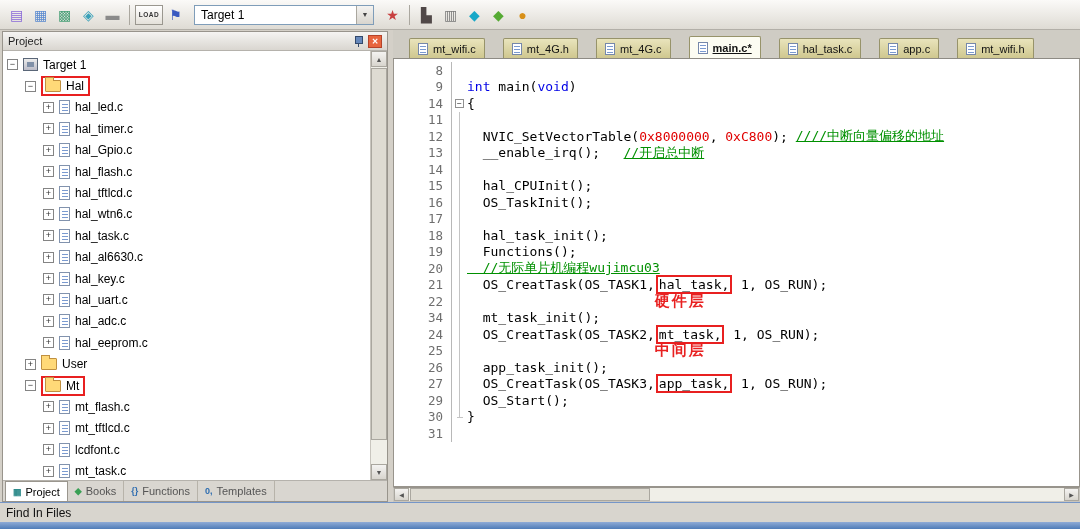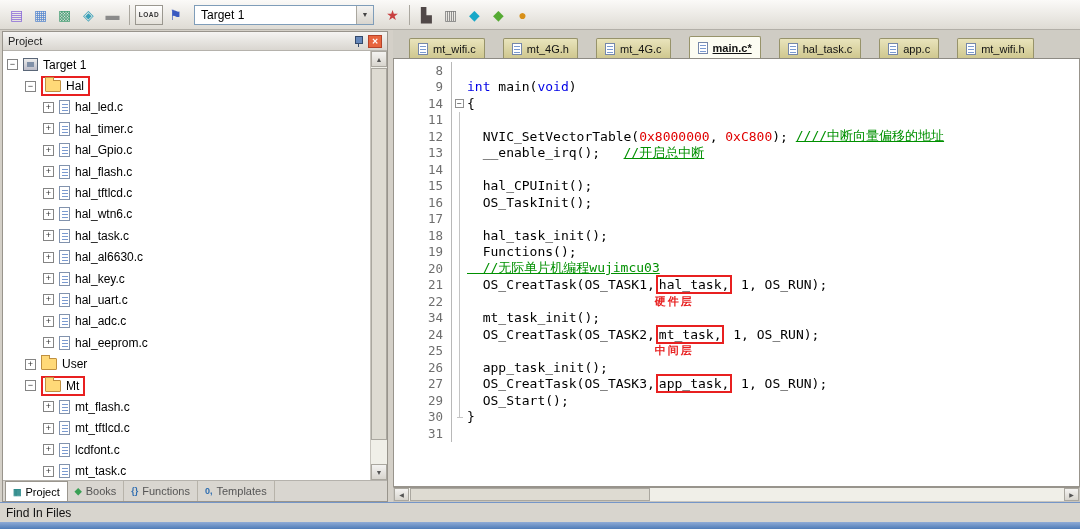--- a/index.html
+++ b/index.html
@@ -66,21 +66,21 @@
   .fold.line{background:linear-gradient(#c4c4c4,#c4c4c4) 50% 0/1px 100% no-repeat;}
   .fold.end{background:linear-gradient(#c4c4c4,#c4c4c4) 50% 0/1px 55% no-repeat,linear-gradient(#c4c4c4,#c4c4c4) 60% 52%/6px 1px no-repeat;}
   .fold-box{width:9px;height:9px;border:1px solid #909090;background:#fff;font-size:8px;line-height:7px;text-align:center;color:#444;}
   .code-text{white-space:pre;display:flex;align-items:center;}
   .code-text span{white-space:pre;}
   .tk-p{color:#000;}
   .tk-kw{color:#0000e6;}
   .tk-num{color:#e00000;}
   .tk-cmt{color:#009000;text-decoration:underline;}
   .tk-box{color:#000;border:2px solid #e82020;padding:0 1px;margin:0 1px;}
-  .tk-annot{color:#e82020;font-weight:bold;font-size:11px;font-family:"DejaVu Sans",sans-serif;letter-spacing:2px;}
+  .tk-annot{color:#e82020;font-weight:bold;font-size:15px;font-family:"DejaVu Sans",sans-serif;letter-spacing:2px;}
 
   .hscroll{height:15px;flex:none;background:#f0efe8;border:1px solid #c8c5be;border-top:1px solid #98948c;position:relative;}
   .hs-btn{position:absolute;top:0;width:15px;height:13px;background:linear-gradient(#f4f3f1,#d8d5ce);border:1px solid #aaa79f;font-size:6px;color:#555;display:flex;align-items:center;justify-content:center;}
   .hs-btn.left{left:0;}
   .hs-btn.right{right:0;}
   .hthumb{position:absolute;top:0;left:16px;width:240px;height:13px;background:#dedbd2;border:1px solid #aaa79f;}
 
   
   .statusbar{height:20px;flex:none;background:#d8d5ce;border-top:1px solid #7596c8;display:flex;align-items:center;padding-left:6px;font-size:12px;color:#111;}
   .bottom-strip{height:7px;flex:none;background:linear-gradient(#8fabd6,#4f7cb8);}

